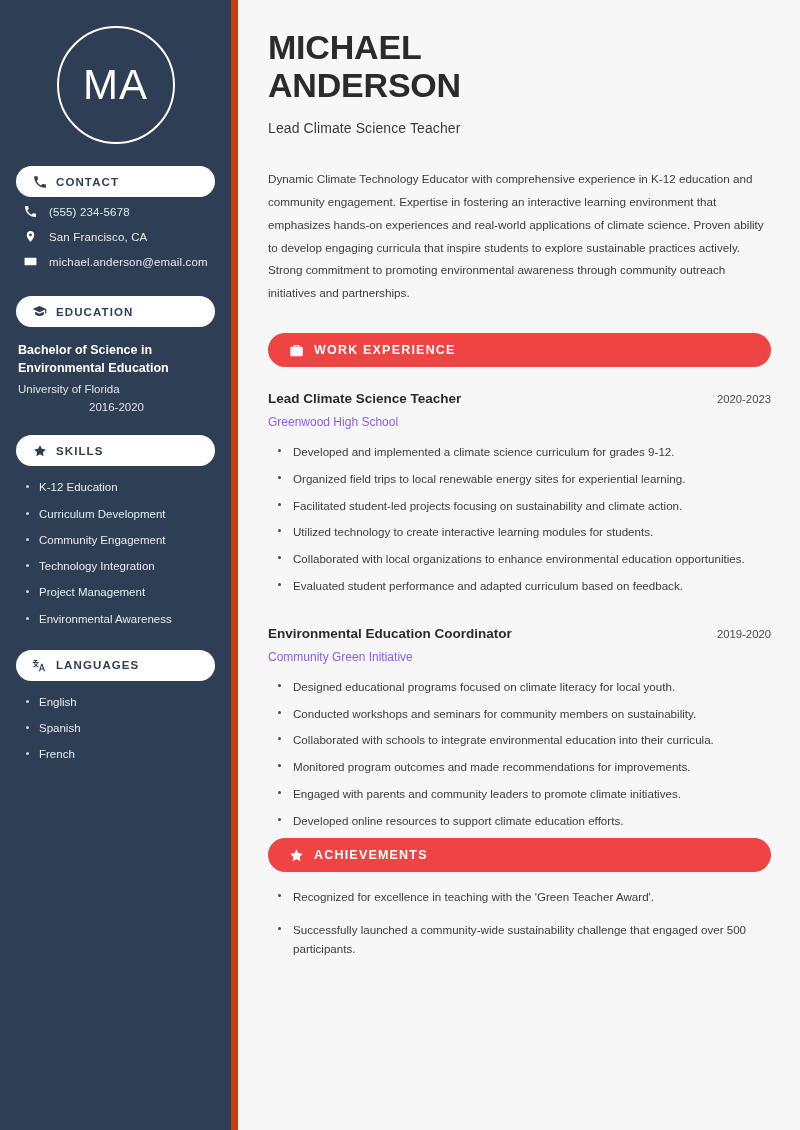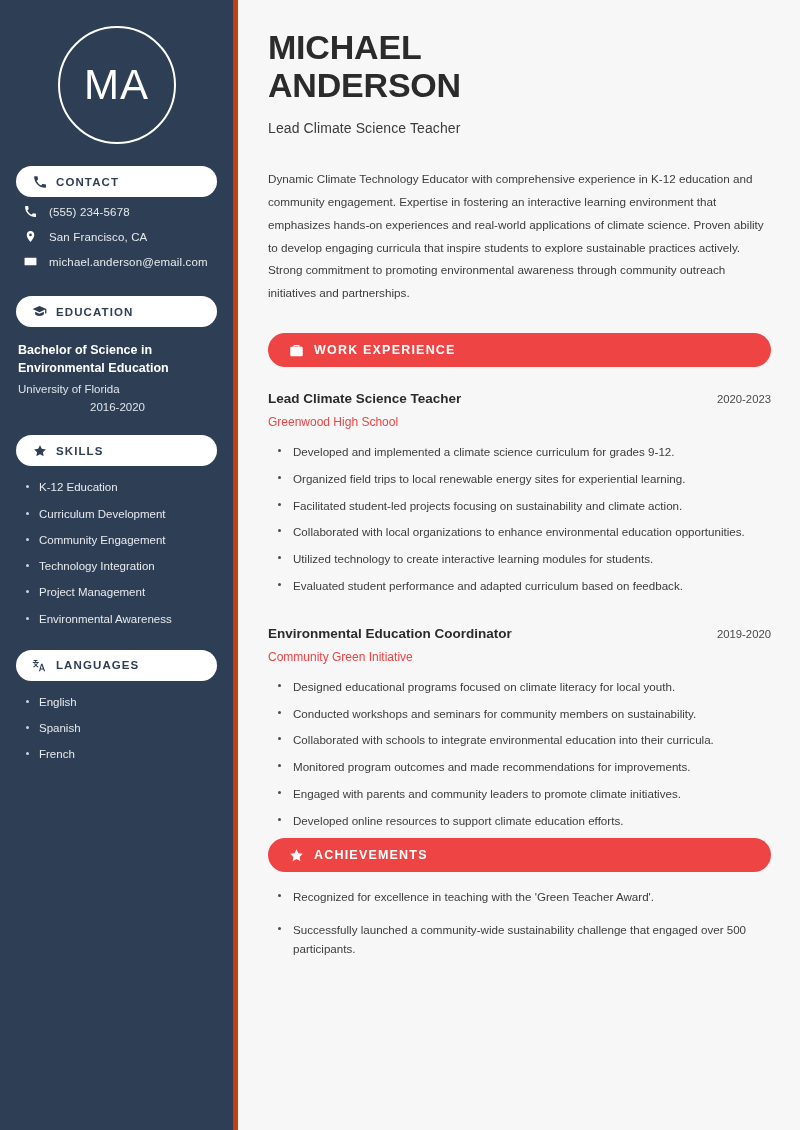--- a/index.html
+++ b/index.html
@@ -10,21 +10,21 @@
     -webkit-font-smoothing:antialiased;
   }
   .page { position:relative; width:800px; height:1130px; background:#f7f7f7; overflow:hidden; display:flex; }
 
   
   .sidebar {
     width:238px; flex:0 0 238px; min-height:1130px;
     background:#2e3e54;
     color:#ffffff;
     padding:0 16px;
-    border-right:5px solid #c2410c;
+    border-right:7px solid #c2410c;
   }
   .avatar-wrap { display:flex; justify-content:center; margin-top:26px; }
   .avatar {
     width:118px; height:118px; border-radius:50%;
     border:2px solid #ffffff;
     display:flex; align-items:center; justify-content:center;
   }
   .avatar-initials {
     font-size:42px; font-weight:400; letter-spacing:1px; color:#ffffff; line-height:1;
   }
@@ -83,21 +83,21 @@
     display:flex; align-items:center; gap:10px; padding-left:20px;
   }
   .sec-bar .sico { width:16px; height:16px; display:flex; align-items:center; justify-content:center; }
   .sec-bar-label { font-size:12.5px; font-weight:700; letter-spacing:1.2px; color:#ffffff; text-transform:uppercase; }
 
   .job { margin-top:24px; }
   .job.second { margin-top:30px; }
   .job-head { display:flex; align-items:baseline; justify-content:space-between; gap:14px; }
   .job-role { font-size:13.5px; font-weight:700; color:#2b2b2b; }
   .job-dates { font-size:11.3px; color:#4a4a4a; white-space:nowrap; }
-  .job-org { font-size:12px; color:#ef4444; margin-top:9px; }
+  .job-org { font-size:12px; color:#8b5cf6; margin-top:9px; }
 
   ul.main-list { list-style:none; margin-top:14px; padding-left:10px; }
   ul.main-list li {
     position:relative; padding-left:15px;
     font-size:11.6px; color:#3c3c3c; line-height:1.62; margin-bottom:10px;
   }
   ul.main-list li::before {
     content:""; position:absolute; left:0; top:6px;
     width:3px; height:3px; border-radius:50%; background:#4a4a4a;
   }
@@ -226,22 +226,22 @@
     <div class="job">
       <div class="job-head">
         <span class="job-role">Lead Climate Science Teacher</span>
         <span class="job-dates">2020-2023</span>
       </div>
       <div class="job-org">Greenwood High School</div>
       <ul class="main-list tight">
         <li>Developed and implemented a climate science curriculum for grades 9-12.</li>
         <li>Organized field trips to local renewable energy sites for experiential learning.</li>
         <li>Facilitated student-led projects focusing on sustainability and climate action.</li>
+        <li>Utilized technology to create interactive learning modules for students.</li>
         <li>Collaborated with local organizations to enhance environmental education opportunities.</li>
-        <li>Utilized technology to create interactive learning modules for students.</li>
         <li>Evaluated student performance and adapted curriculum based on feedback.</li>
       </ul>
     </div>
 
     <div class="job second">
       <div class="job-head">
         <span class="job-role">Environmental Education Coordinator</span>
         <span class="job-dates">2019-2020</span>
       </div>
       <div class="job-org">Community Green Initiative</div>

